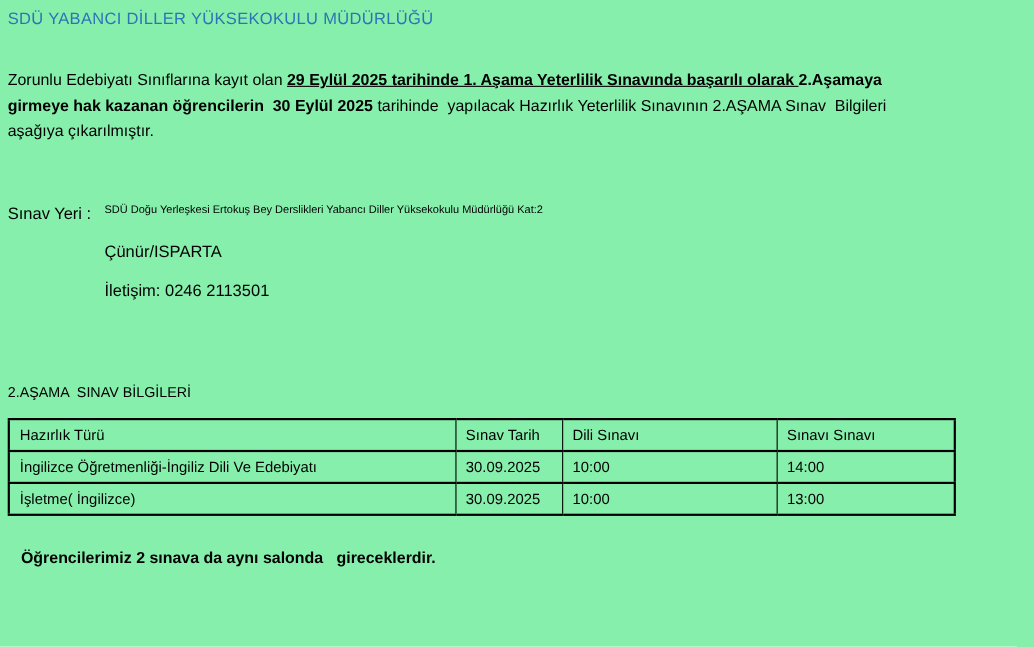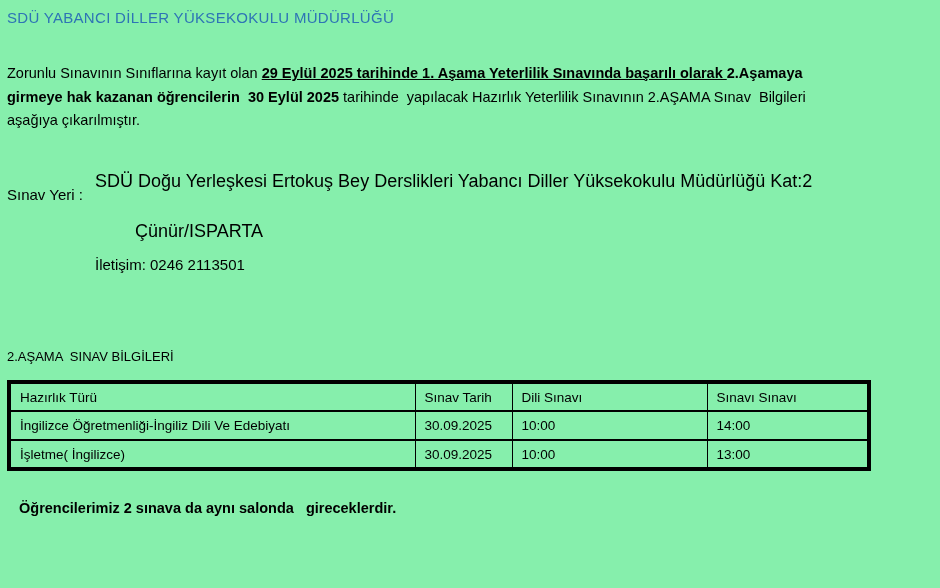--- a/index.html
+++ b/index.html
@@ -36,31 +36,30 @@
   .location-label {
     position: absolute;
     left: 7px;
     top: 186px;
     font-size: 15px;
     white-space: pre;
   }
   .location-line1 {
     position: absolute;
     left: 95px;
-    top: 171px;
-    font-size: 18px;
+    top: 186px;
+    font-size: 10px;
     white-space: pre;
   }
   .location-line2 {
     position: absolute;
     left: 95px;
     top: 221px;
-    font-size: 18px;
+    font-size: 15px;
     white-space: pre;
-    margin-left: 40px;
   }
   .location-line3 {
     position: absolute;
     left: 95px;
     top: 256px;
     font-size: 15px;
     white-space: pre;
   }
   .table-title {
     position: absolute;
@@ -87,40 +86,40 @@
     border-top-width: 2px;
     border-bottom-width: 2px;
     font-weight: 400;
     text-align: left;
     vertical-align: middle;
     padding: 0 4px 0 9px;
     height: 29px;
     white-space: pre;
     overflow: hidden;
   }
-  .exam-table { border: 4px solid #000000; }
+  .exam-table { border: 2px solid #000000; }
   .footer-note {
     position: absolute;
     left: 7px;
     top: 500px;
     font-size: 14.5px;
     font-weight: 700;
     white-space: pre;
     margin-left: 12px;
   }
 </style>
 </head>
 <body>
 
 <div class="page">
 
   <div class="doc-title" style="color: rgb(46, 116, 181);">SDÜ YABANCI DİLLER YÜKSEKOKULU MÜDÜRLÜĞÜ</div>
 
   <div class="intro">
-      <div class="line"><span>Zorunlu Sınavının Sınıflarına kayıt olan </span><span class="run-bold run-underline">29 Eylül 2025 tarihinde 1. Aşama Yeterlilik Sınavında başarılı olarak </span><span class="run-bold">2.Aşamaya</span></div>
+      <div class="line"><span>Zorunlu Edebiyatı Sınıflarına kayıt olan </span><span class="run-bold run-underline">29 Eylül 2025 tarihinde 1. Aşama Yeterlilik Sınavında başarılı olarak </span><span class="run-bold">2.Aşamaya</span></div>
       <div class="line"><span class="run-bold">girmeye hak kazanan öğrencilerin  30 Eylül 2025</span><span> tarihinde  yapılacak Hazırlık Yeterlilik Sınavının 2.AŞAMA Sınav  Bilgileri</span></div>
       <div class="line"><span>aşağıya çıkarılmıştır.</span></div>
     </div>
 
   <div class="location-label">Sınav Yeri :</div>
   <div class="location-line1">SDÜ Doğu Yerleşkesi Ertokuş Bey Derslikleri Yabancı Diller Yüksekokulu Müdürlüğü Kat:2</div>
   <div class="location-line2">Çünür/ISPARTA</div>
   <div class="location-line3">İletişim: 0246 2113501</div>
 
   <div class="table-title">2.AŞAMA  SINAV BİLGİLERİ</div>

